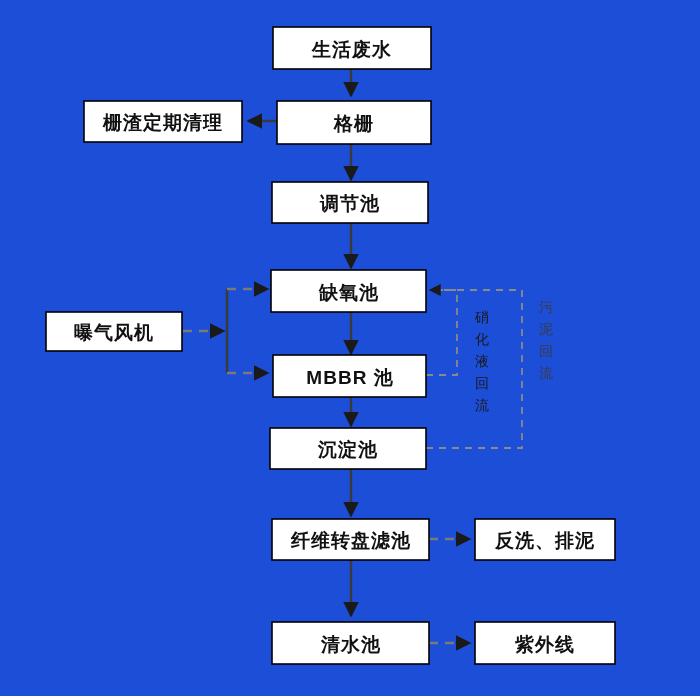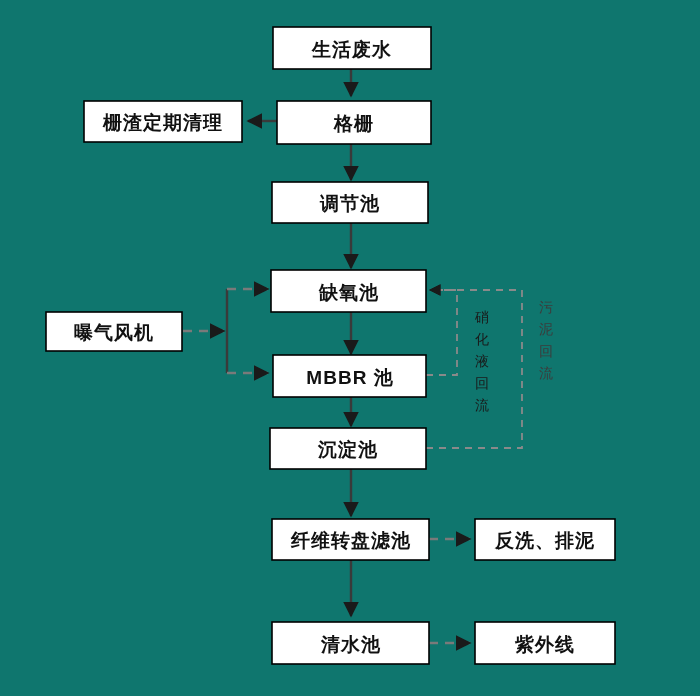--- a/index.html
+++ b/index.html
@@ -10,21 +10,21 @@
   body {
     width: 700px;
     height: 696px;
     font-family: "Liberation Serif", "DejaVu Serif", serif;
     overflow: hidden;
   }
   #flow-root {
     position: relative;
     width: 700px;
     height: 696px;
-    background: #0f766e;
+    background: #1d4ed8;
   }
   svg#flow-svg {
     position: absolute;
     left: 0;
     top: 0;
     width: 700px;
     height: 696px;
     display: block;
   }
   .node-box {

